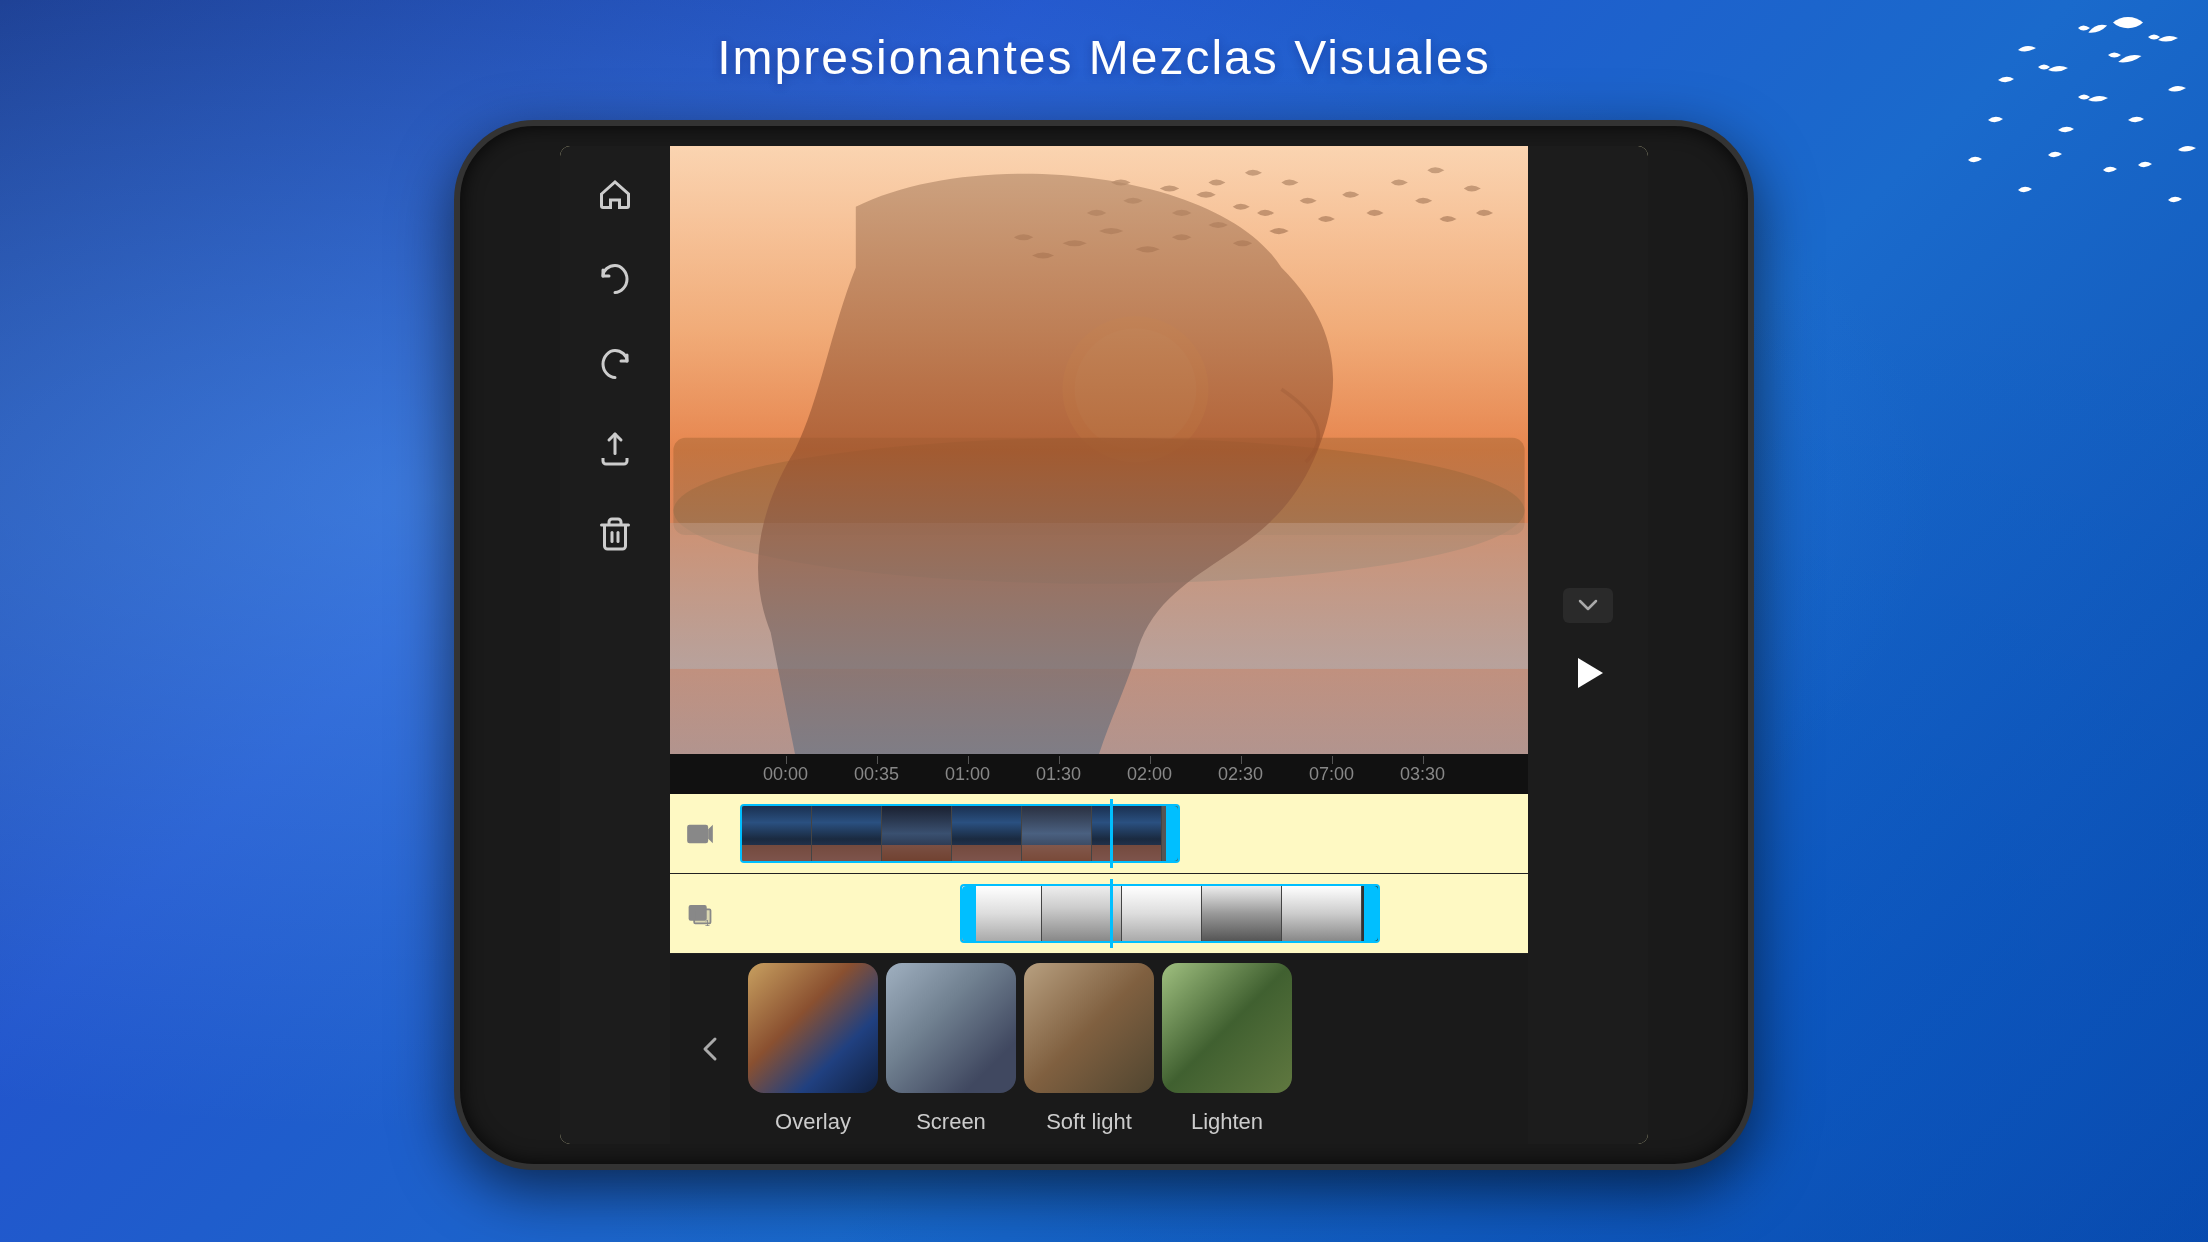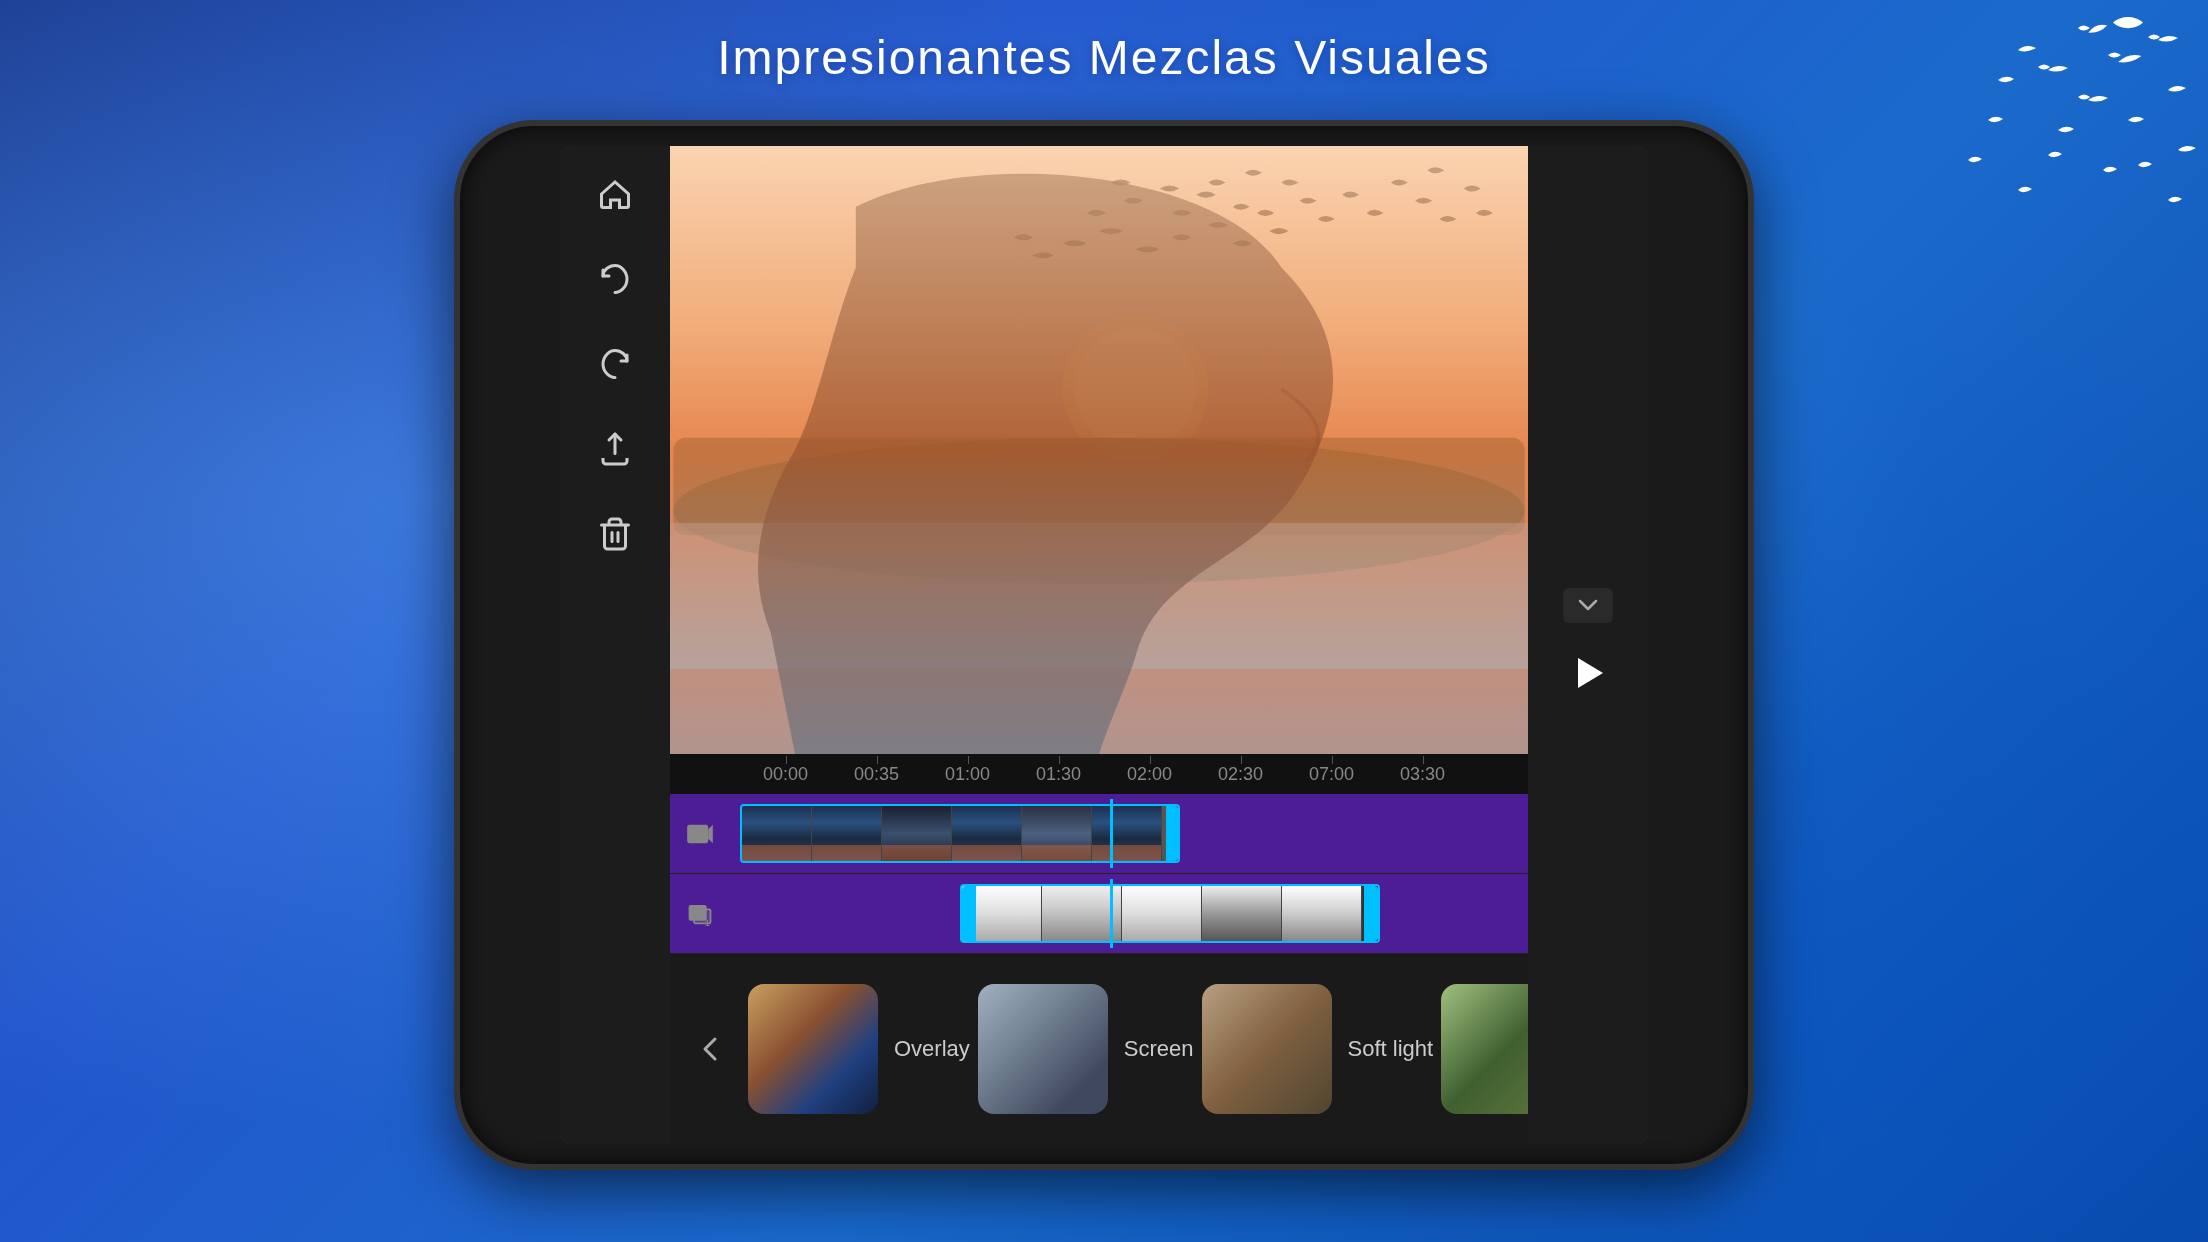--- a/index.html
+++ b/index.html
@@ -61,21 +61,21 @@
       z-index: 20;
     }
 
     
     .phone-inner {
       position: absolute;
       top: 20px;
       left: 100px;
       right: 100px;
       bottom: 20px;
-      background: #4c1d95;
+      background: #fef9c3;
       border-radius: 10px;
       overflow: hidden;
       display: flex;
     }
 
     
     .sidebar {
       width: 110px;
       background: #1c1c1c;
       display: flex;
@@ -325,21 +325,21 @@
       align-items: center;
       justify-content: center;
       color: #aaa;
       cursor: pointer;
       font-size: 28px;
       flex-shrink: 0;
     }
 
     .blend-mode-item {
       display: flex;
-      flex-direction: row;
+      flex-direction: column;
       align-items: center;
       gap: 16px;
       cursor: pointer;
       flex-shrink: 0;
     }
 
     .blend-thumb {
       width: 130px;
       height: 130px;
       border-radius: 16px;

